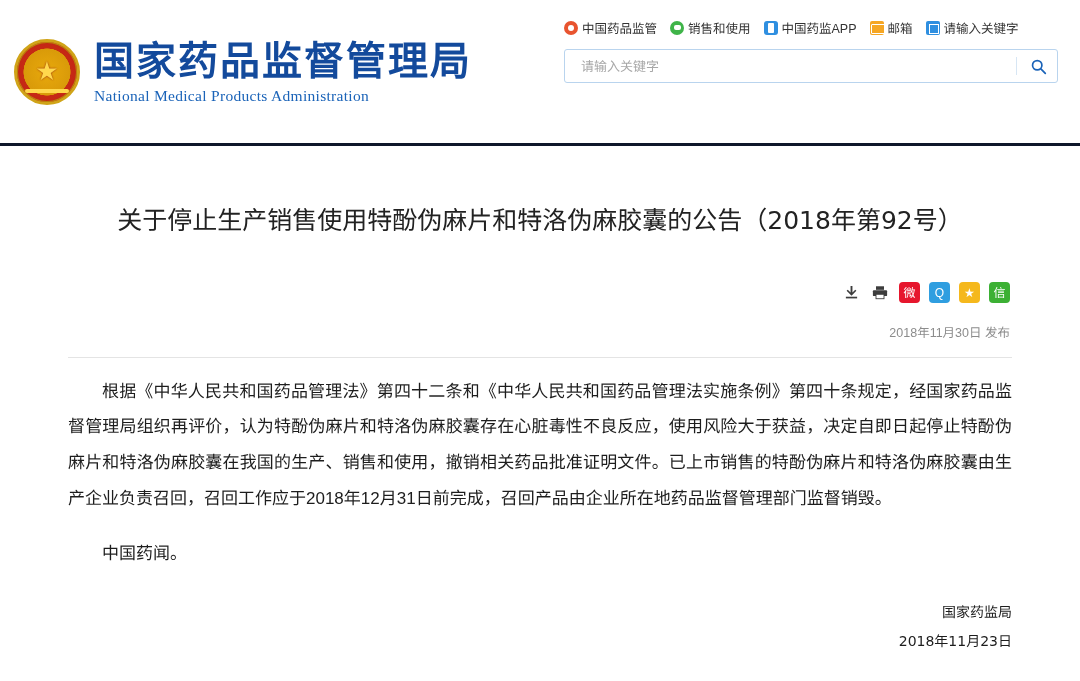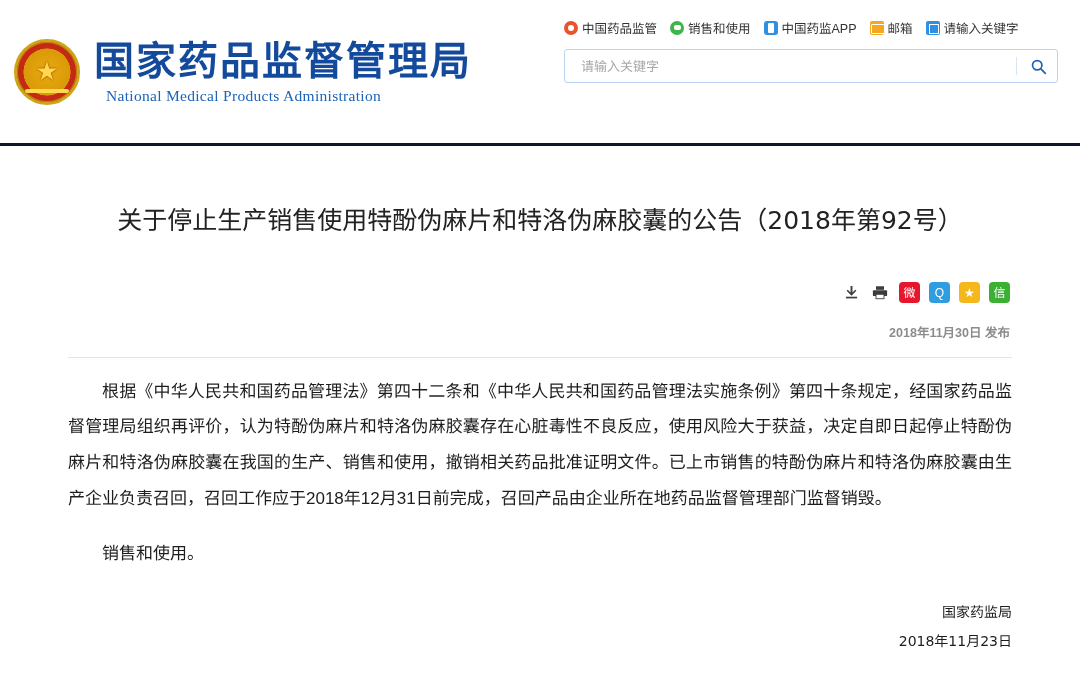--- a/index.html
+++ b/index.html
@@ -67,21 +67,20 @@
     letter-spacing: 2px;
     line-height: 1.1;
     font-family: "DejaVu Sans", "Liberation Sans", sans-serif;
   }
   .brand-en {
     font-size: 15.5px;
     color: #1a63b8;
     letter-spacing: 0.3px;
     margin-top: 4px;
     font-family: "Liberation Serif", serif;
-    margin-left: 12px;
   }
 
   .header-right {
     position: absolute;
     right: 22px;
     top: 18px;
     width: 494px;
   }
   .quicklinks {
     display: flex;
@@ -218,21 +217,20 @@
   .sh-weibo { background: #e6162d; }
   .sh-qzone { background: #2f9ee0; }
   .sh-fav   { background: #f5b81c; }
   .sh-wechat{ background: #3cb034; }
 
   .meta {
     text-align: right;
     font-size: 12.5px;
     color: #8c8c8c;
     padding: 14px 2px 0 0;
-    font-weight: bold;
   }
   .divider {
     border-top: 1px solid #e4e4e4;
     margin: 16px 0 0;
   }
 
   .body-text {
     font-size: 17px;
     line-height: 2.1;
     color: #1d1d1d;
@@ -325,21 +323,21 @@
       <span class="share-ico sh-qzone">Q</span>
       <span class="share-ico sh-fav">★</span>
       <span class="share-ico sh-wechat">信</span>
     </div>
 
     <div class="meta">2018年11月30日 发布</div>
     <div class="divider"></div>
 
     <div class="body-text">
       <p>根据《中华人民共和国药品管理法》第四十二条和《中华人民共和国药品管理法实施条例》第四十条规定，经国家药品监督管理局组织再评价，认为特酚伪麻片和特洛伪麻胶囊存在心脏毒性不良反应，使用风险大于获益，决定自即日起停止特酚伪麻片和特洛伪麻胶囊在我国的生产、销售和使用，撤销相关药品批准证明文件。已上市销售的特酚伪麻片和特洛伪麻胶囊由生产企业负责召回，召回工作应于2018年12月31日前完成，召回产品由企业所在地药品监督管理部门监督销毁。</p>
-      <p>销售和使用。</p>
+      <p>中国药闻。</p>
     </div>
 
     <div class="sign">
       <div>国家药监局</div>
       <div>2018年11月23日</div>
     </div>
 
   </div>
 </div>
 

